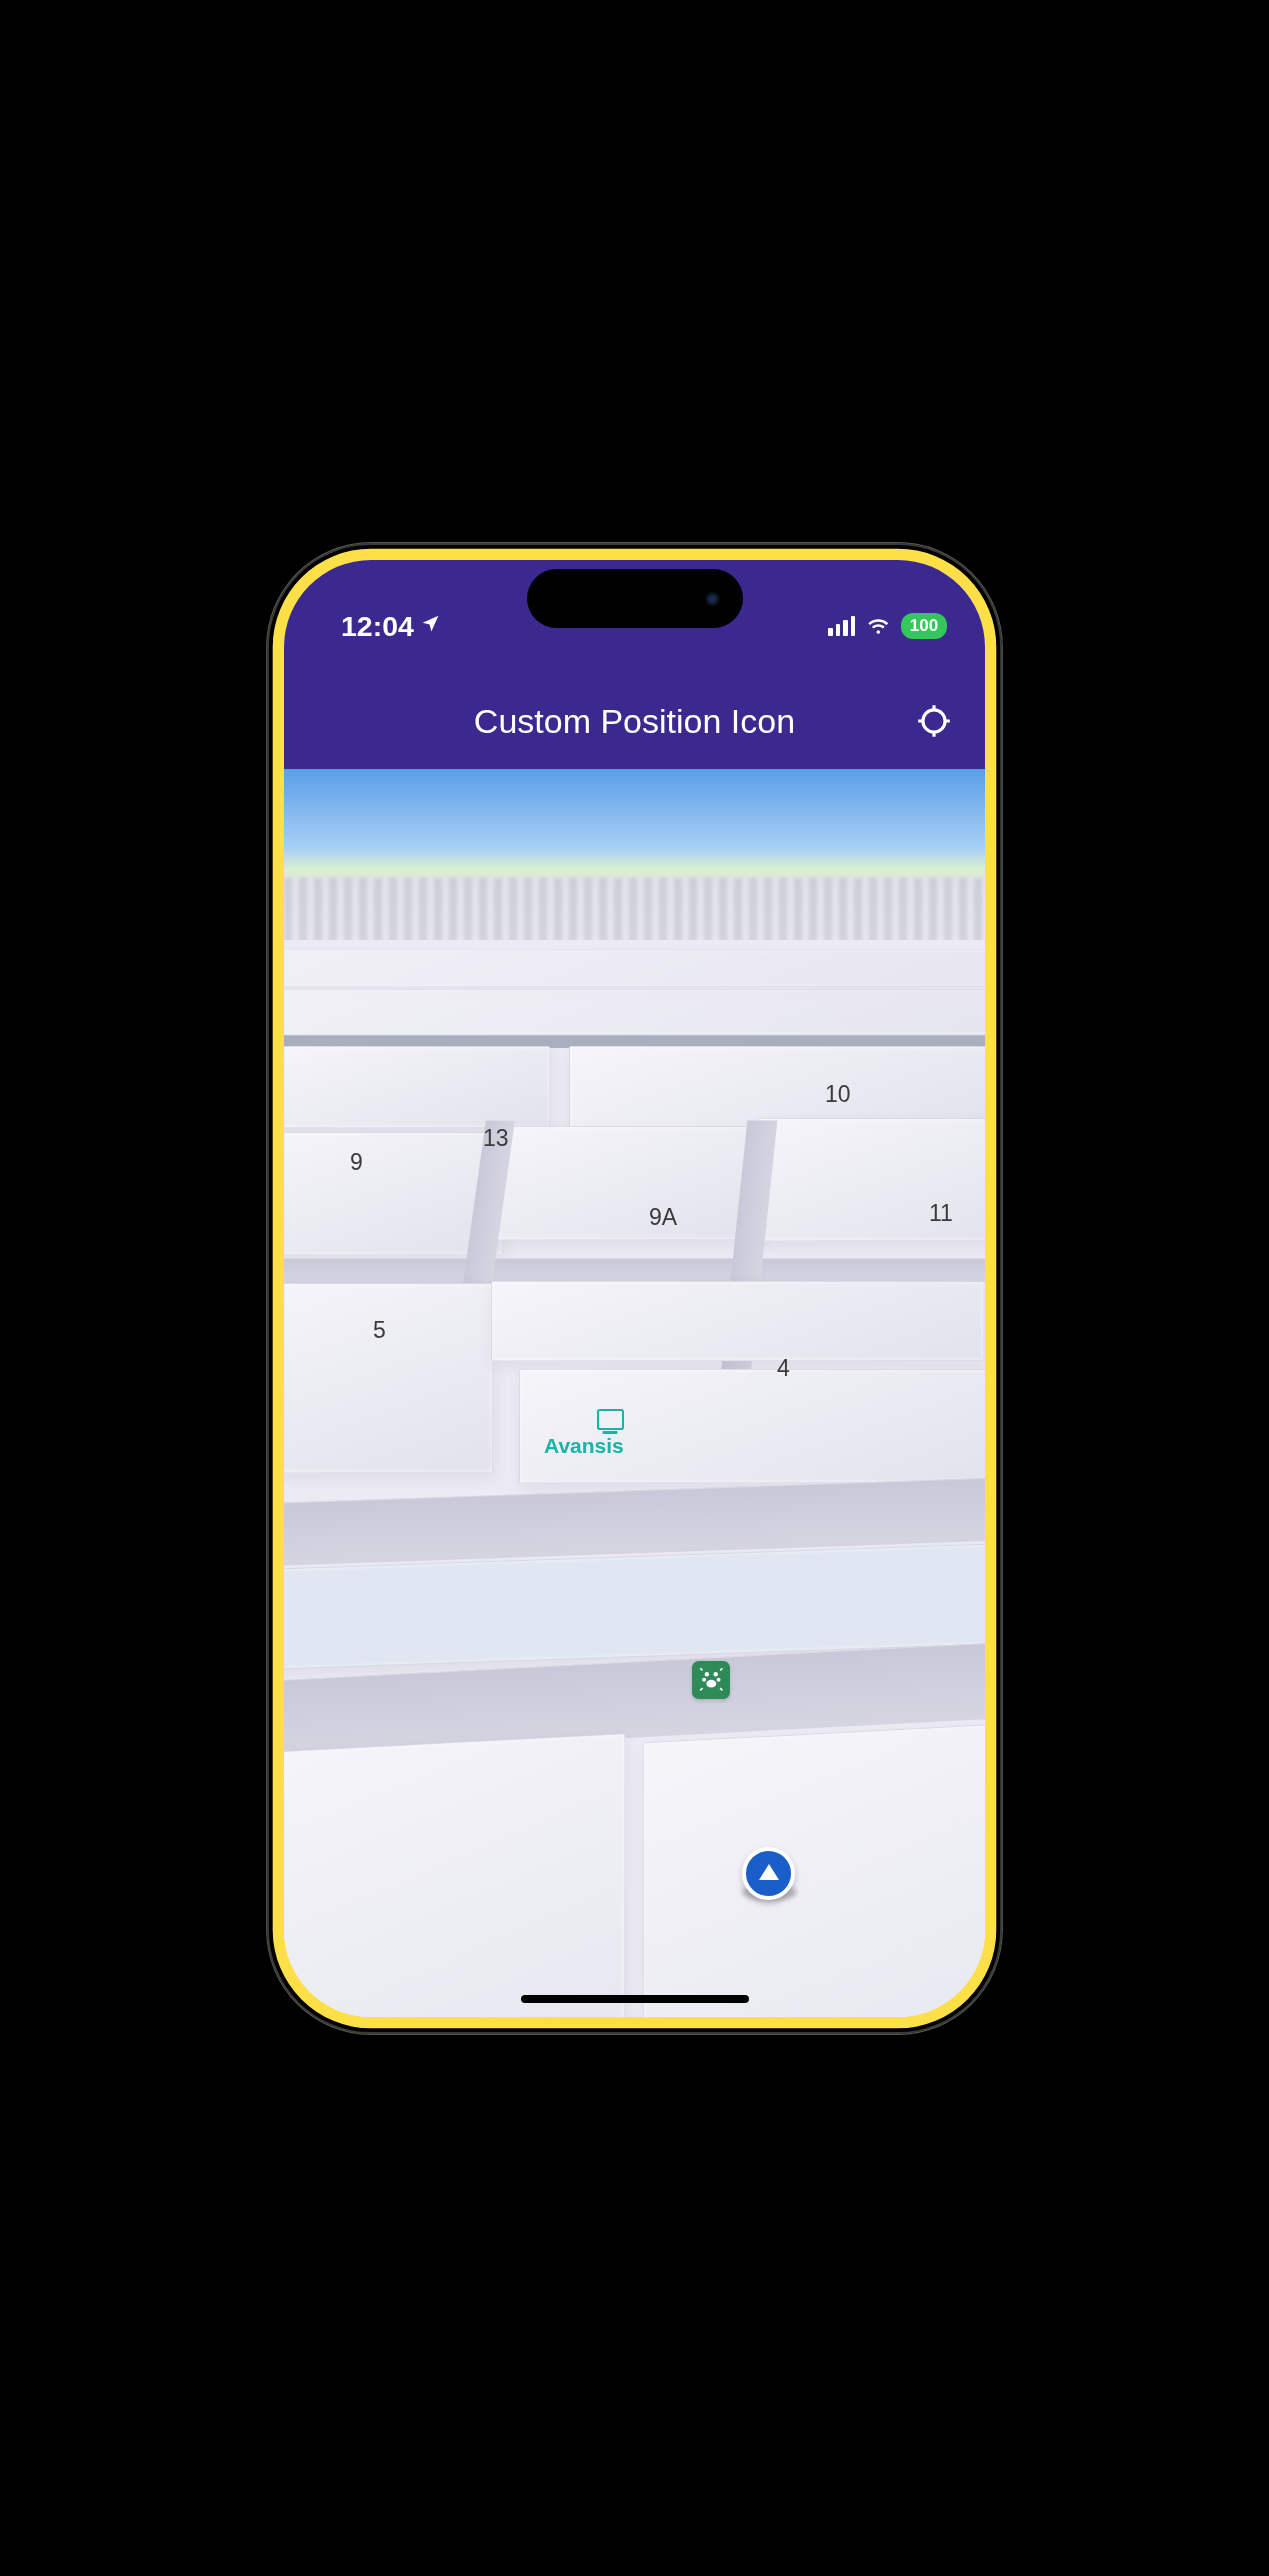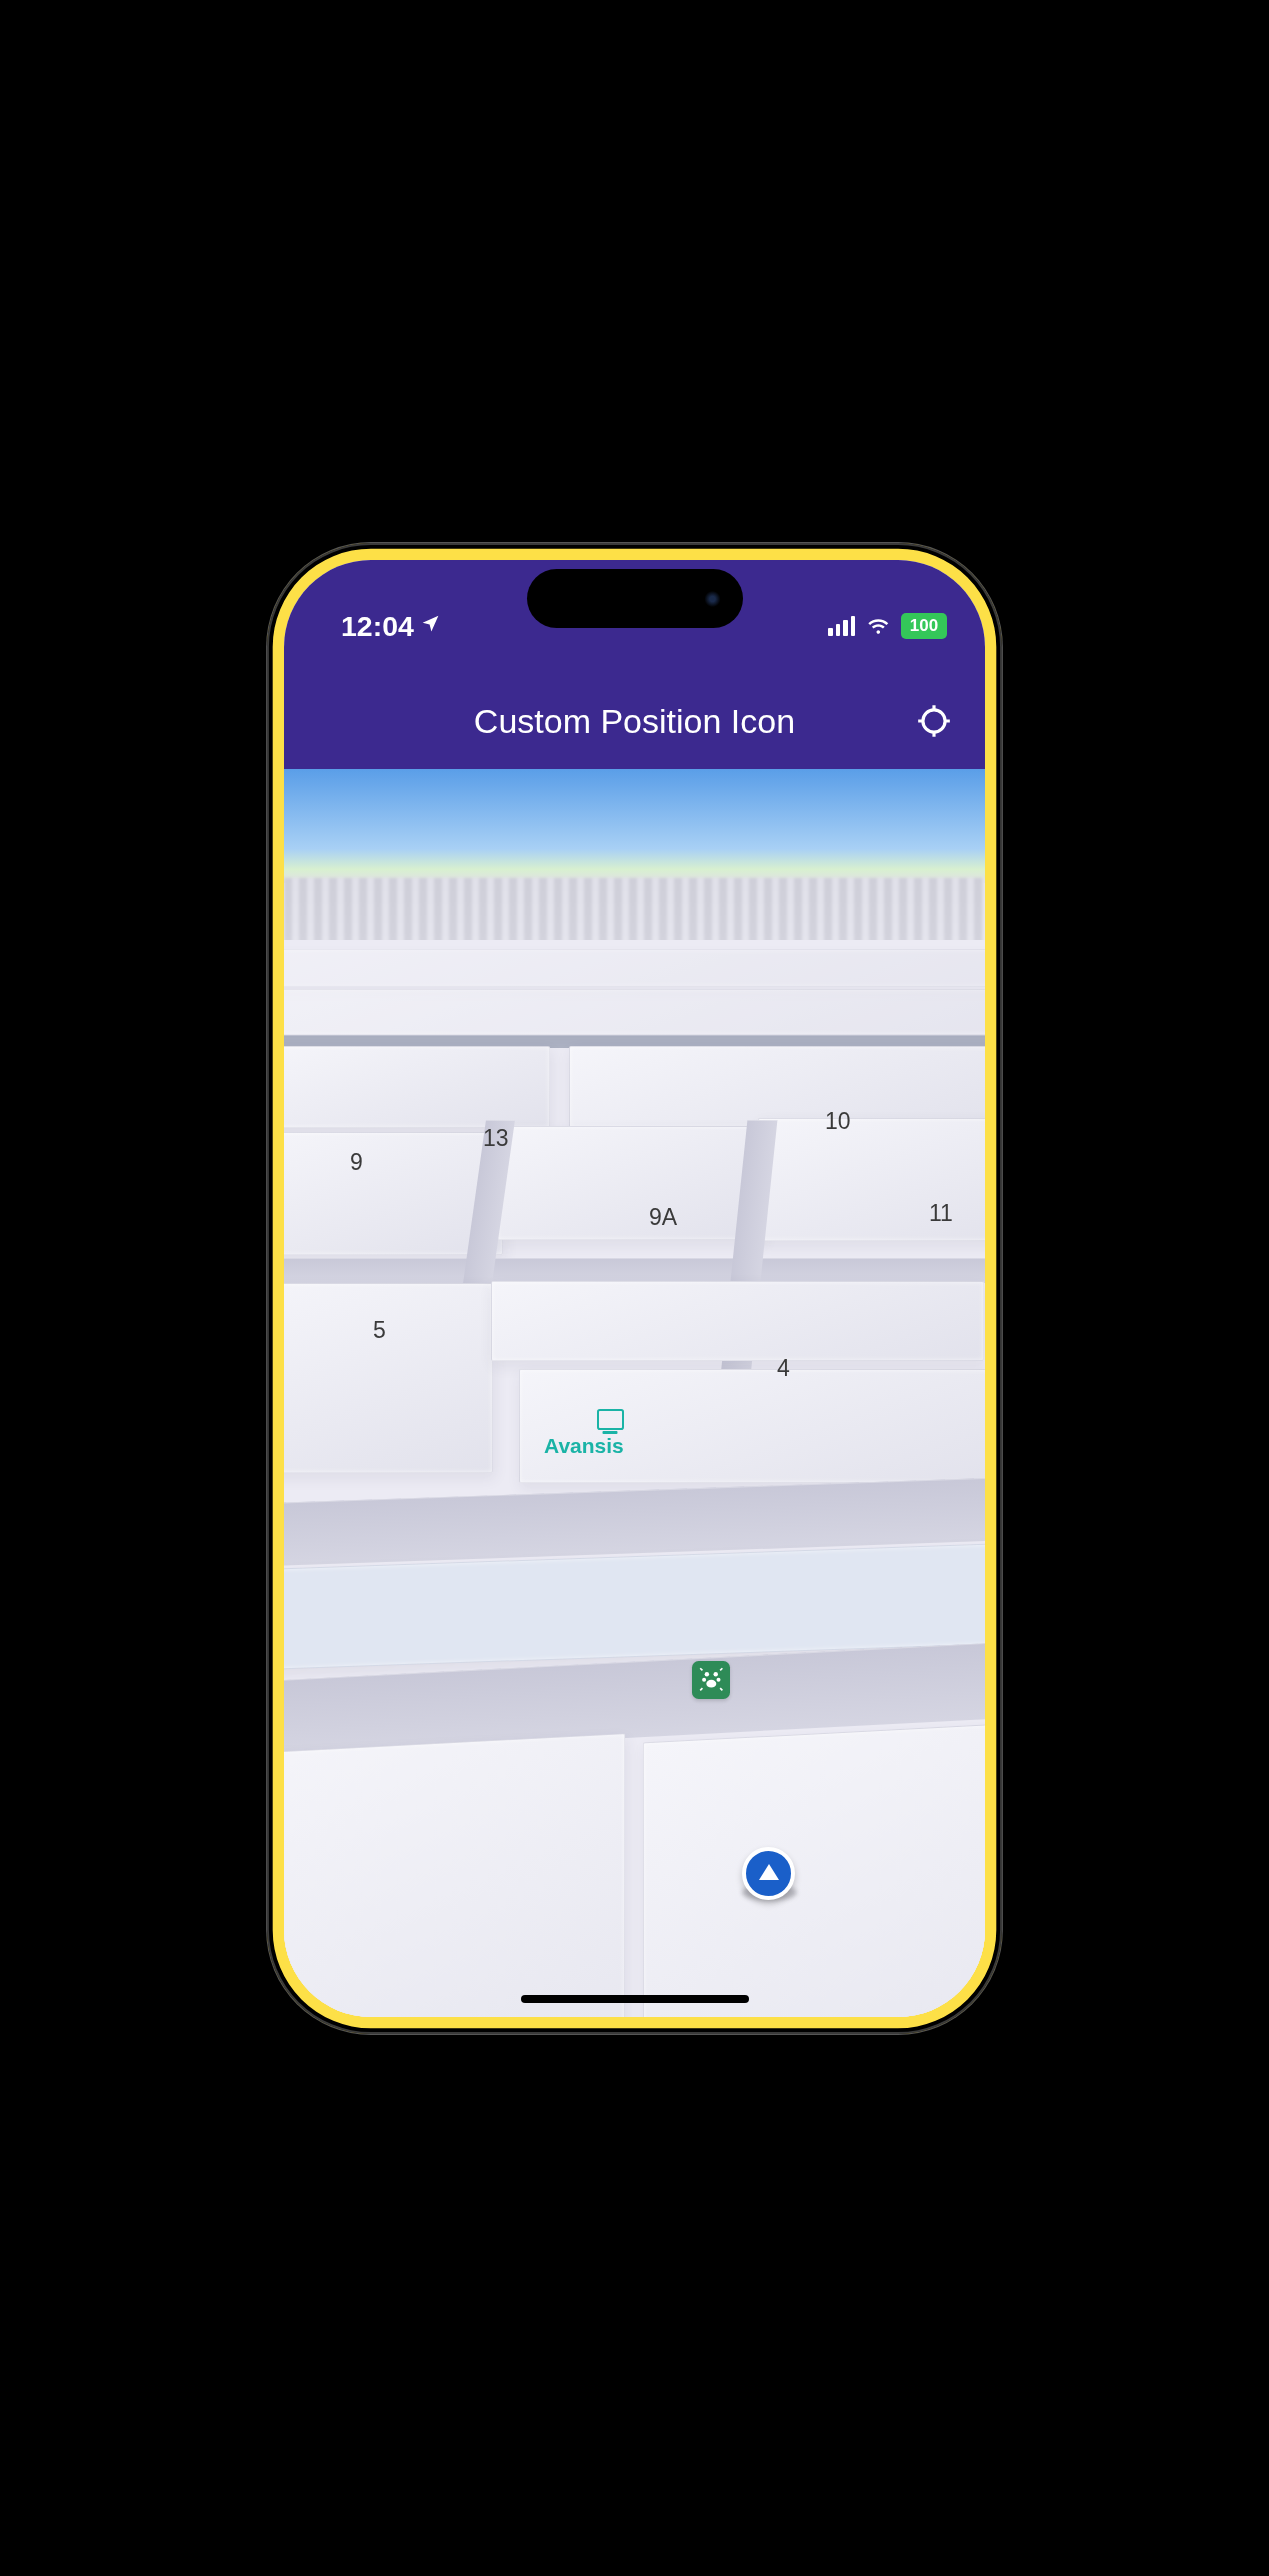--- a/index.html
+++ b/index.html
@@ -48,21 +48,21 @@
   .signal-bars span { width: 4.7px; background: #fff; border-radius: 0.9px; }
   .signal-bars span:nth-child(1){height:8.5px} .signal-bars span:nth-child(2){height:12.3px}
   .signal-bars span:nth-child(3){height:16px} .signal-bars span:nth-child(4){height:20px}
   .wifi-icon svg { width: 26.6px; height: 26.6px; }
   .battery {
     background: #34c759;
     color: #fff;
     font-size: 17px;
     font-weight: 700;
     padding: 2.8px 7.6px;
-    border-radius: 5px;
+    border-radius: 12px;
     min-width: 46px;
     text-align: center;
   }
   
   .island {
     position: absolute;
     top: 26.6px; left: 50%;
     transform: translateX(-50%);
     width: 216px; height: 59px;
     background: #000;
@@ -287,21 +287,21 @@
         <div class="building" style="top:616px;left:-57px;width:816px;height:101px;background:#e0e6f2;transform:skewY(-2deg)"></div>
 
         <div class="road" style="top:721px;left:-57px;width:835px;height:76px;transform:skewY(-3deg)"></div>
 
         <div class="building" style="top:804px;left:-76px;width:417px;height:474px;transform:skewY(-3deg)"></div>
         <div class="building" style="top:791px;left:359px;width:436px;height:484px;transform:skewY(-3deg)"></div>
 
         <span class="map-num" style="top:209px;left:66px">9</span>
         <span class="map-num" style="top:185px;left:199px">13</span>
         <span class="map-num" style="top:264px;left:365px">9A</span>
-        <span class="map-num" style="top:168px;left:541px">10</span>
+        <span class="map-num" style="top:141px;left:541px">10</span>
         <span class="map-num" style="top:260px;left:645px">11</span>
         <span class="map-num" style="top:377px;left:89px">5</span>
         <span class="map-num" style="top:415px;left:493px">4</span>
 
         <div class="poi-avansis">
           <span class="ico"></span><br>
           <span class="lbl">Avansis</span>
         </div>
 
         <div class="poi-paw">

